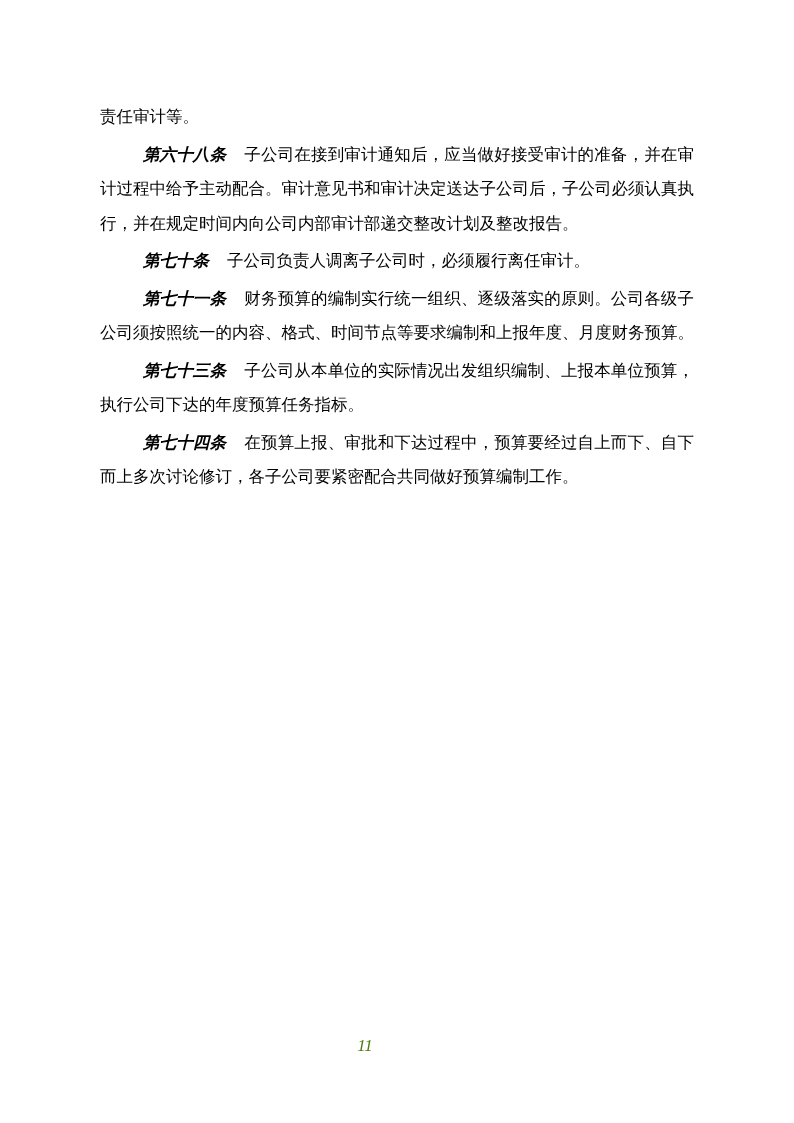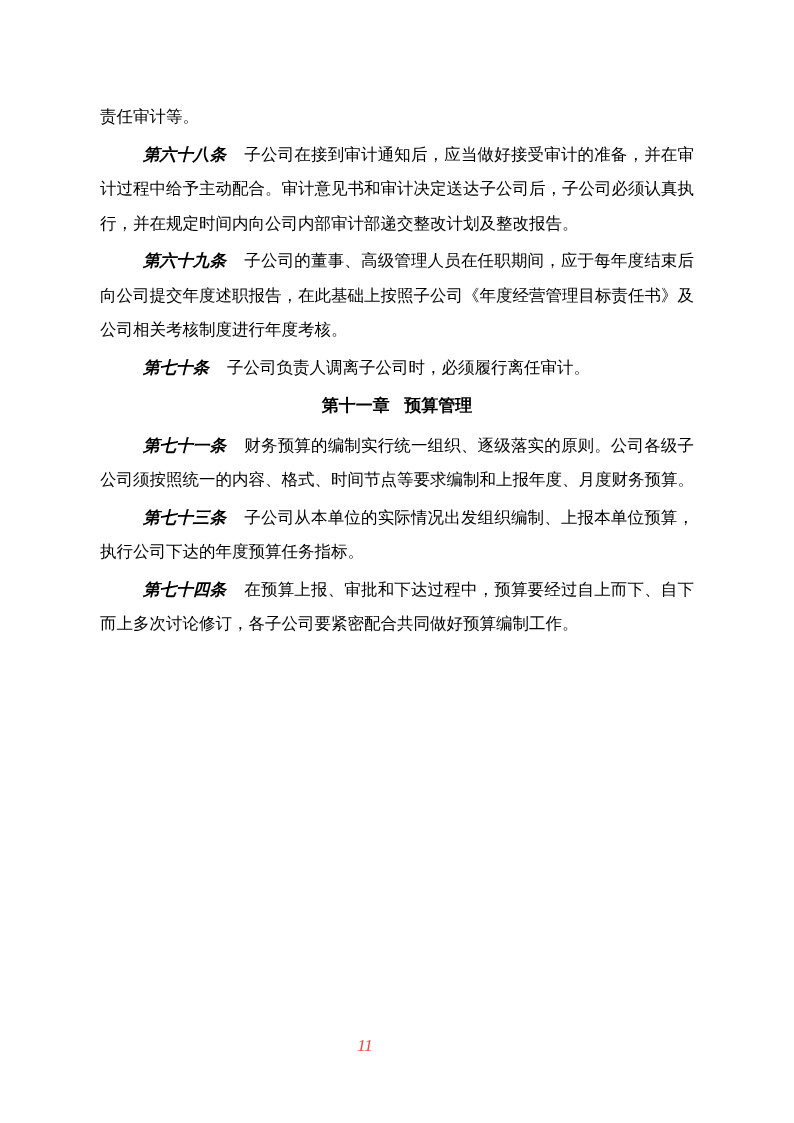--- a/index.html
+++ b/index.html
@@ -53,39 +53,37 @@
     margin-right: 0.85em;
   }
   .page-footer {
     position: absolute;
     left: 0;
     right: 0;
     top: 1036px;
     text-align: center;
     font-size: 17px;
     font-style: italic;
-    color: #ef4444;
+    color: #4d7c0f;
     font-family: "Liberation Serif", "DejaVu Serif", serif;
   }
 </style>
 </head>
 <body>
 
 <div class="doc-page">
   <div class="doc-content">
 
     <p class="para continuation"><span>责任审计等。</span></p>
 
     <p class="para article"><span class="article-label">第六十八条</span><span>子公司在接到审计通知后，应当做好接受审计的准备，并在审计过程中给予主动配合。审计意见书和审计决定送达子公司后，子公司必须认真执行，并在规定时间内向公司内部审计部递交整改计划及整改报告。</span></p>
 
-    <p class="para article"><span class="article-label">第六十九条</span><span>子公司的董事、高级管理人员在任职期间，应于每年度结束后向公司提交年度述职报告，在此基础上按照子公司《年度经营管理目标责任书》及公司相关考核制度进行年度考核。</span></p>
 
     <p class="para article"><span class="article-label">第七十条</span><span>子公司负责人调离子公司时，必须履行离任审计。</span></p>
 
-    <h2 class="chapter"><span class="chapter-num">第十一章</span><span>预算管理</span></h2>
 
     <p class="para article"><span class="article-label">第七十一条</span><span>财务预算的编制实行统一组织、逐级落实的原则。公司各级子公司须按照统一的内容、格式、时间节点等要求编制和上报年度、月度财务预算。</span></p>
 
 
     <p class="para article"><span class="article-label">第七十三条</span><span>子公司从本单位的实际情况出发组织编制、上报本单位预算，执行公司下达的年度预算任务指标。</span></p>
 
     <p class="para article"><span class="article-label">第七十四条</span><span>在预算上报、审批和下达过程中，预算要经过自上而下、自下而上多次讨论修订，各子公司要紧密配合共同做好预算编制工作。</span></p>
 
 
 

